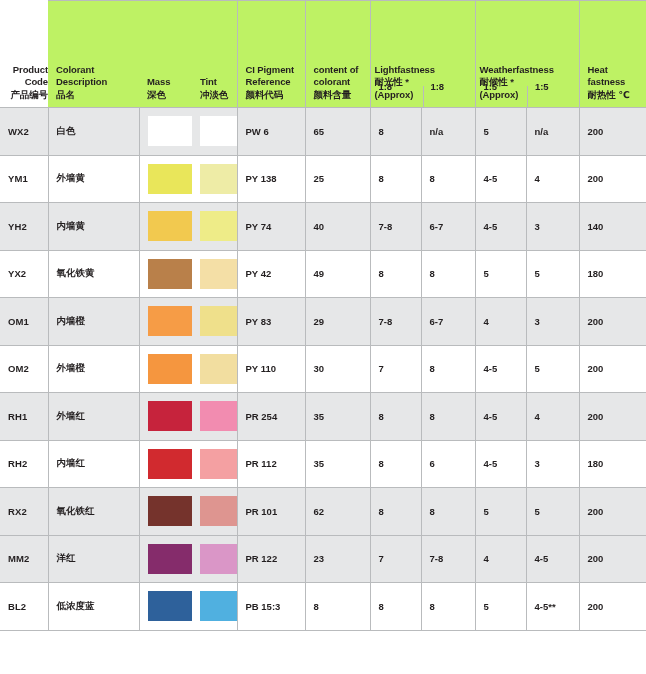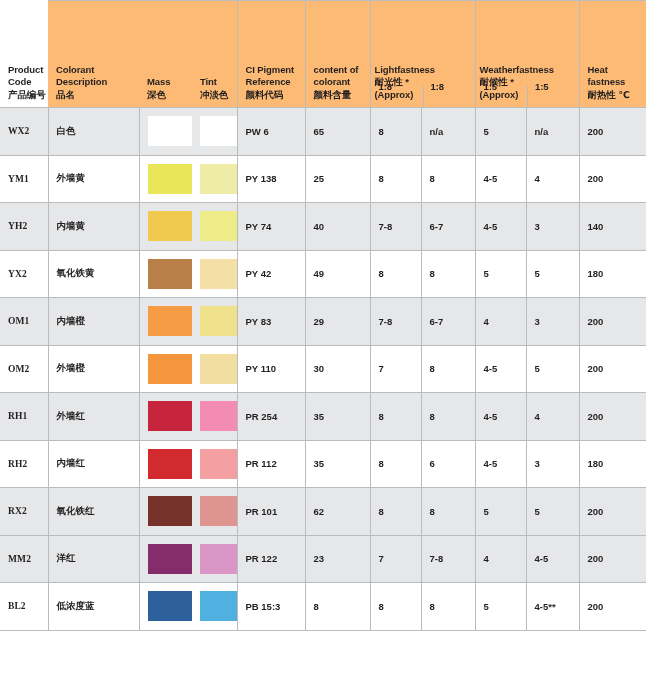--- a/index.html
+++ b/index.html
@@ -21,21 +21,21 @@
   
   thead th{
     vertical-align:bottom;
     text-align:left;
     font-weight:bold;
     padding:0 0 6px 8px;
     height:107px;
     box-sizing:border-box;
     border-right:1px solid #b9bbbd;
     border-top:1px solid #b9bbbd;
-    background:#fdba74;
+    background:#bef264;
     line-height:12.5px;
     letter-spacing:-0.1px;
   }
   thead th.nosep{border-right:0;}
   thead th.last{border-right:0;}
 
   .hd-en{display:block;white-space:nowrap;}
   .hd-cn{display:block;white-space:nowrap;}
   .hd-ap{display:block;white-space:nowrap;}
 
@@ -62,36 +62,36 @@
     border-top:1px solid #b9bbbd;
     font-size:9.5px;
     color:#231f20;
     background:#ffffff;
     white-space:nowrap;
   }
   tbody td.last{border-right:0;}
   tbody tr.alt td{background:#e6e7e8;}
   tbody tr:last-child td{border-bottom:1px solid #b9bbbd;}
 
-  td.code{font-weight:bold;letter-spacing:0.1px;font-family:Liberation Serif, serif;}
+  td.code{font-weight:bold;letter-spacing:0.1px;}
   td.desc{font-weight:bold;}
   td.cival{font-weight:bold;}
   td.num{font-weight:bold;}
 
   
   td.sw{border-right:0;padding:0;}
   td.swlast{border-right:1px solid #b9bbbd;padding:0;}
   .chip{
     width:45px;height:30px;
     margin:0 0 0 8px;
     display:block;
   }
 
   
-  thead th.opencorner{border-top:0;border-right:0;background:transparent;}
+  thead th.opencorner{border-top:0;border-right:0;background:transparent;text-align:right;}
 </style>
 </head>
 <body>
 
 <div id="sheet">
   <table class="grid">
     <colgroup>
       <col style="width:48px">
       <col style="width:91px">
       <col style="width:53px">

